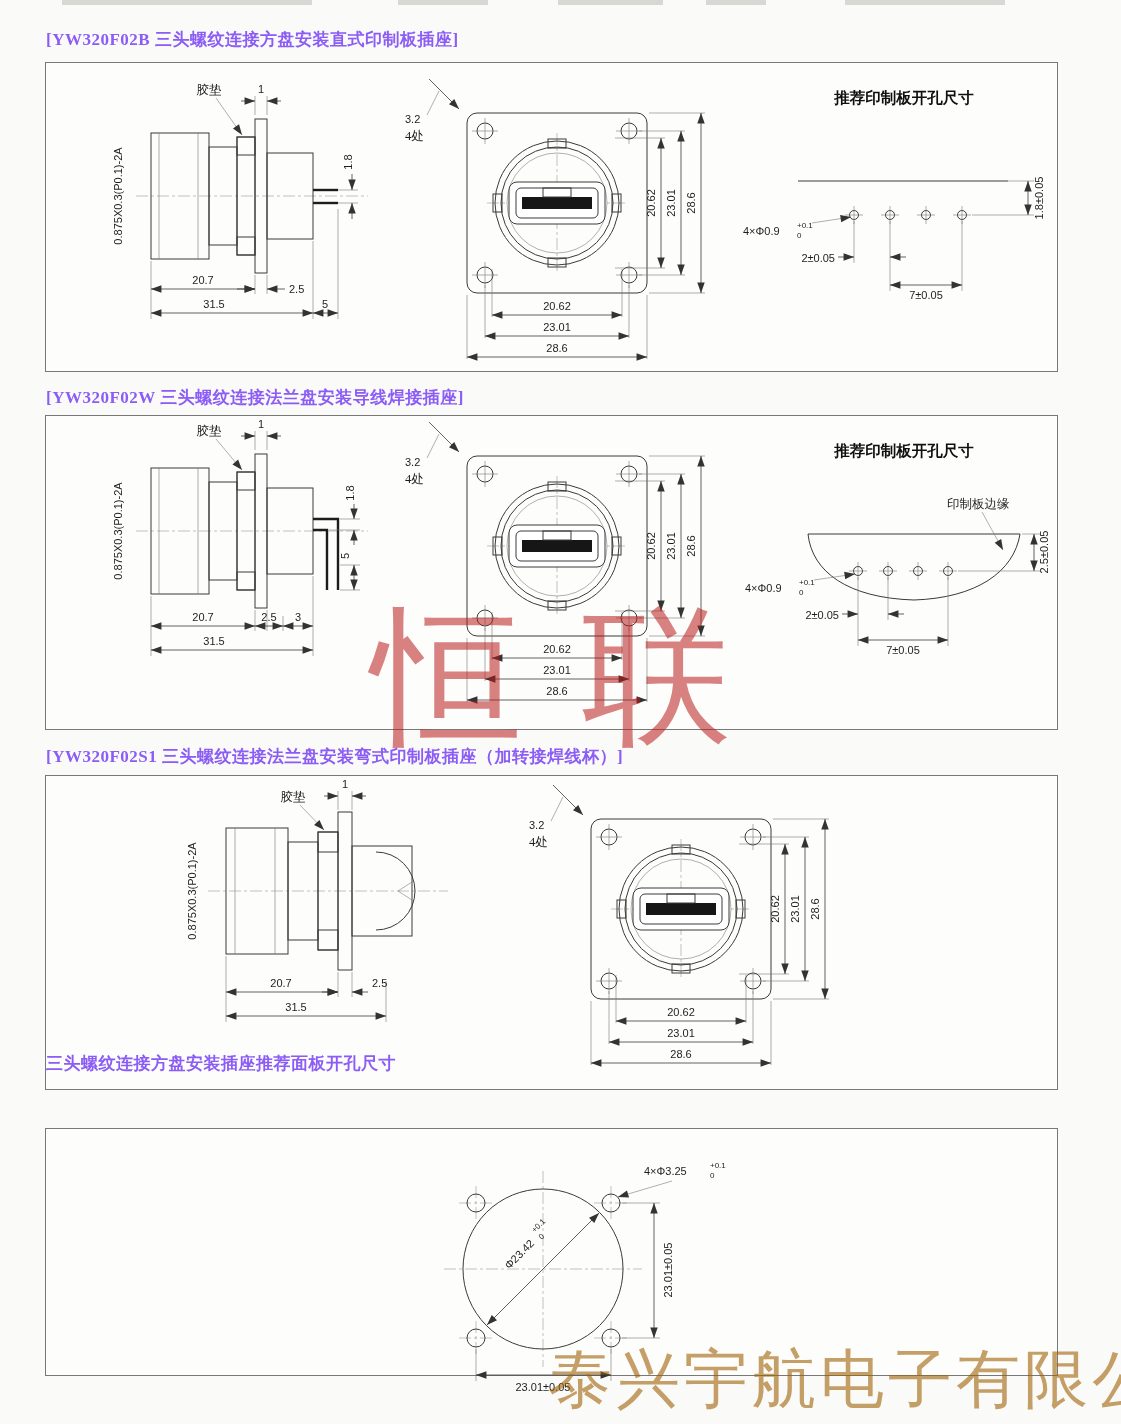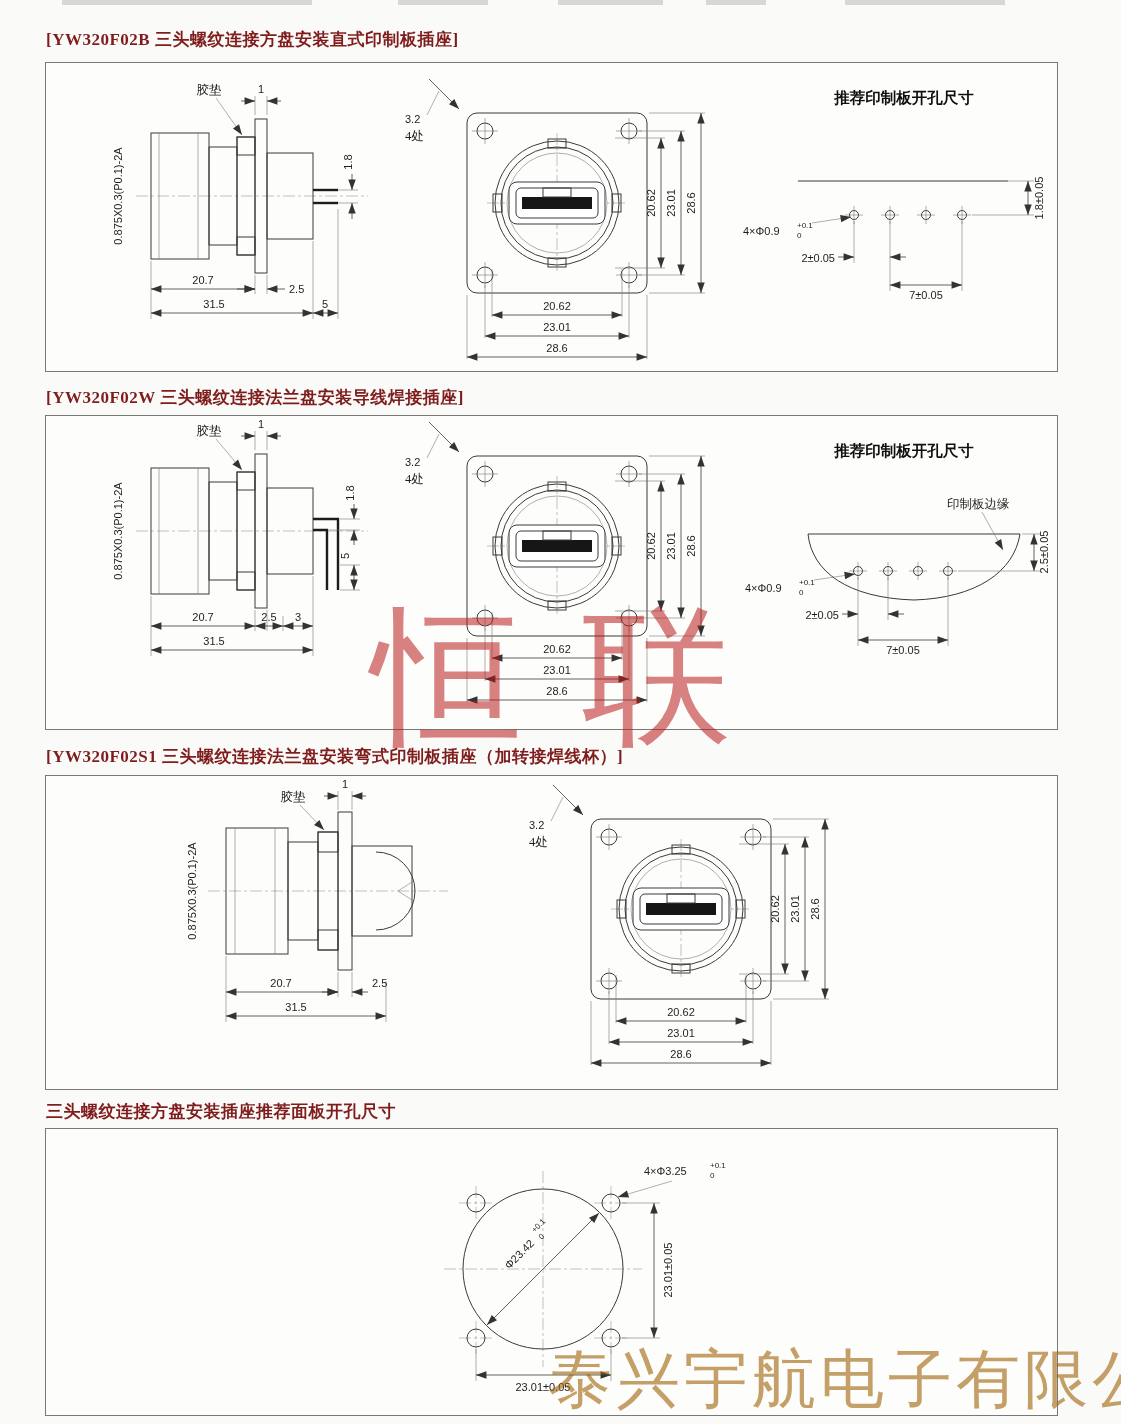--- a/index.html
+++ b/index.html
@@ -1,21 +1,21 @@
 <!DOCTYPE html>
 <html><head>
 <meta charset="utf-8">
 <style>
   * { margin:0; padding:0; box-sizing:border-box; }
   html,body { width:1121px; height:1424px; }
   body { position:relative; background:#fafaf8; font-family:"Liberation Serif",serif; overflow:hidden; }
 
   .frag { position:absolute; top:0; height:5px; background:#b9b9b4; opacity:.55; }
 
-  .heading { position:absolute; left:46px; font-size:17px; font-weight:700; color:#7f1d1d; letter-spacing:.5px; }
+  .heading { position:absolute; left:46px; font-size:17px; font-weight:700; color:#8b5cf6; letter-spacing:.5px; }
 
   .panel { position:absolute; left:45px; width:1013px; border:1px solid #787878; background:#fdfdfb; }
   .panel svg { display:block; }
 
   
   .s   { stroke:#3a3a3a; stroke-width:1;   fill:none; }
   .sf  { stroke:#3a3a3a; stroke-width:1;   fill:#ffffff; }
   .t   { stroke:#7a7a7a; stroke-width:.6;  fill:none; }
   .d   { stroke:#3a3a3a; stroke-width:.8;  fill:none; }
   .cl  { stroke:#9a9a9a; stroke-width:.6;  fill:none; stroke-dasharray:12 3 3 3; }
@@ -320,23 +320,23 @@
     <line class="d" x1="322" y1="216" x2="306" y2="216" marker-end="url(#ar)"></line>
     <text class="dim" x="326" y="211">2.5</text>
     <line class="d" x1="180" y1="240" x2="340" y2="240" marker-start="url(#ar)" marker-end="url(#ar)"></line>
     <text class="dim" x="250" y="235" text-anchor="middle">31.5</text>
   </g>
 
   <use href="#fv" xlink:href="#fv" transform="translate(635,133)"></use>
 </svg>
 </div>
 
-<div class="heading" style="top:1100px">三头螺纹连接方盘安装插座推荐面板开孔尺寸</div>
-
-<div class="panel" style="top:1128px;height:288px">
+<div class="heading" style="top:1052px">三头螺纹连接方盘安装插座推荐面板开孔尺寸</div>
+
+<div class="panel" style="top:1128px;height:248px">
 <svg width="1011" height="278" viewBox="0 0 1011 278">
   <g>
     <line class="cl" x1="398" y1="140" x2="596" y2="140"></line>
     <line class="cl" x1="497" y1="42" x2="497" y2="238"></line>
     <line class="cl" x1="413" y1="74" x2="447" y2="74"></line>
         <line class="cl" x1="430" y1="57" x2="430" y2="91"></line>
     <line class="cl" x1="548" y1="74" x2="582" y2="74"></line>
         <line class="cl" x1="565" y1="57" x2="565" y2="91"></line>
     <line class="cl" x1="413" y1="209" x2="447" y2="209"></line>
         <line class="cl" x1="430" y1="192" x2="430" y2="226"></line>

